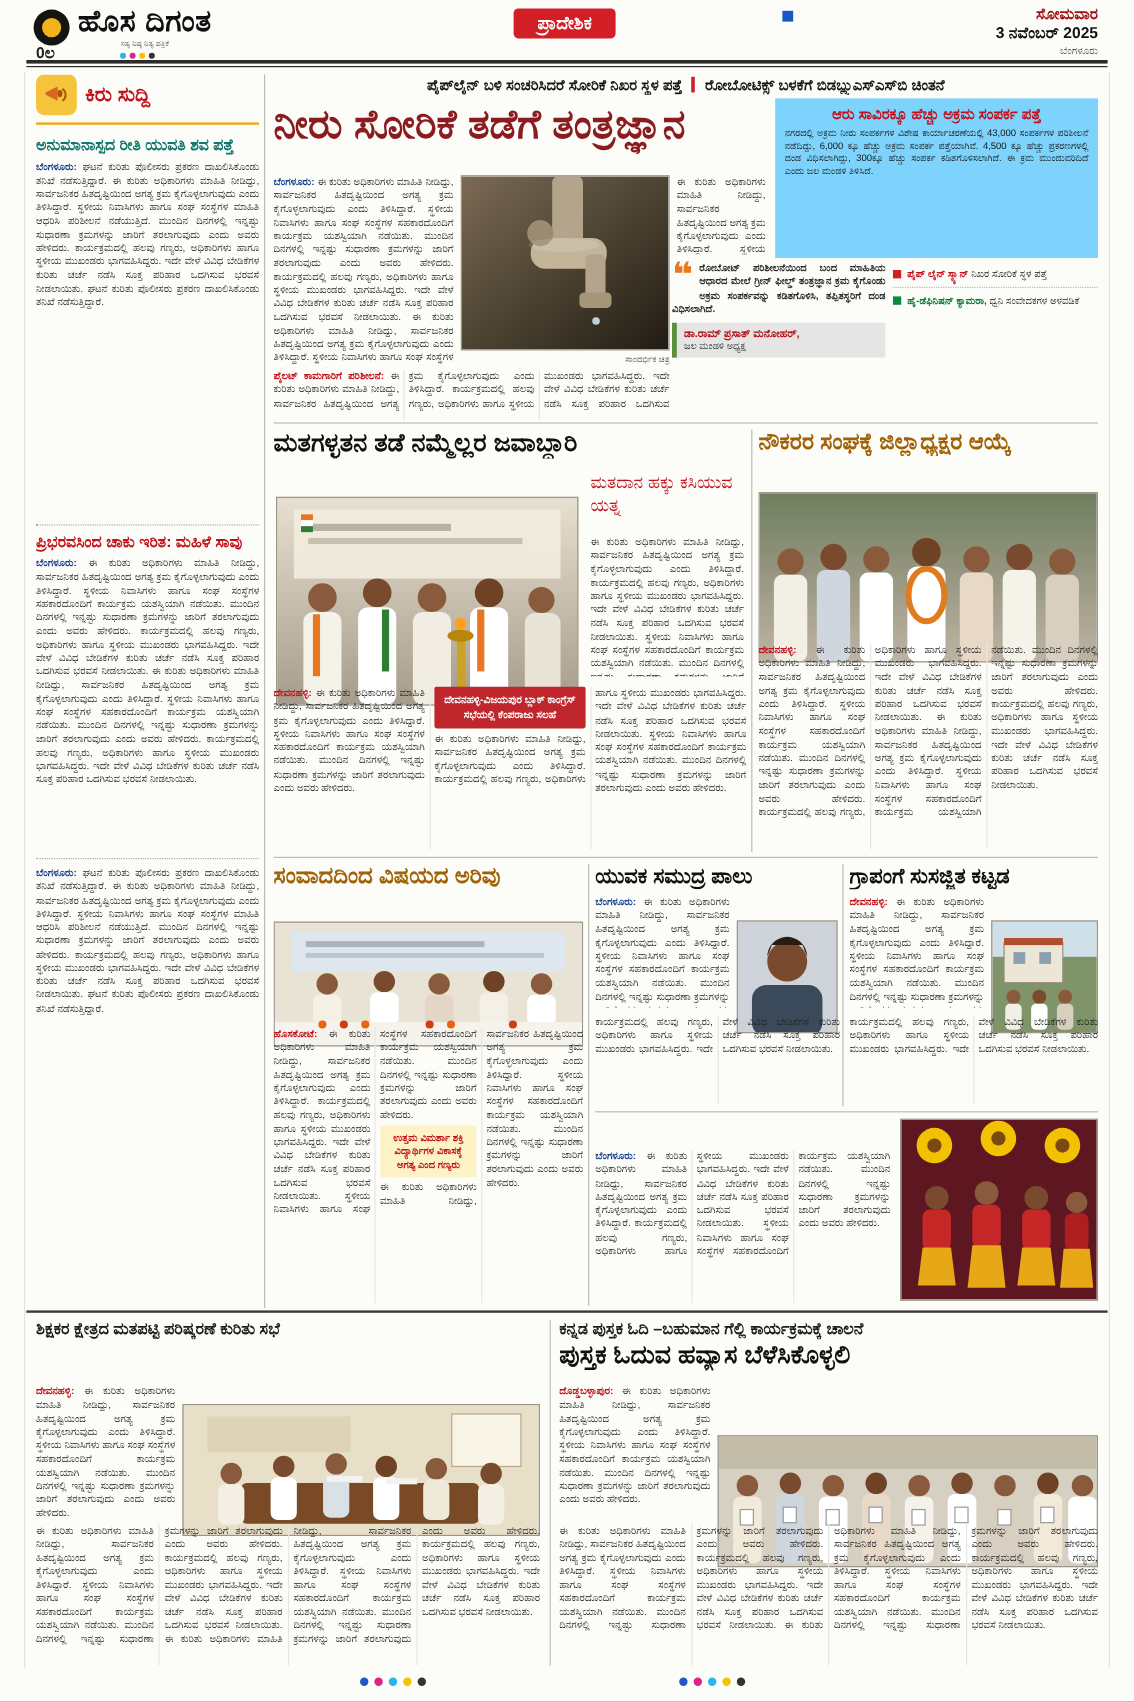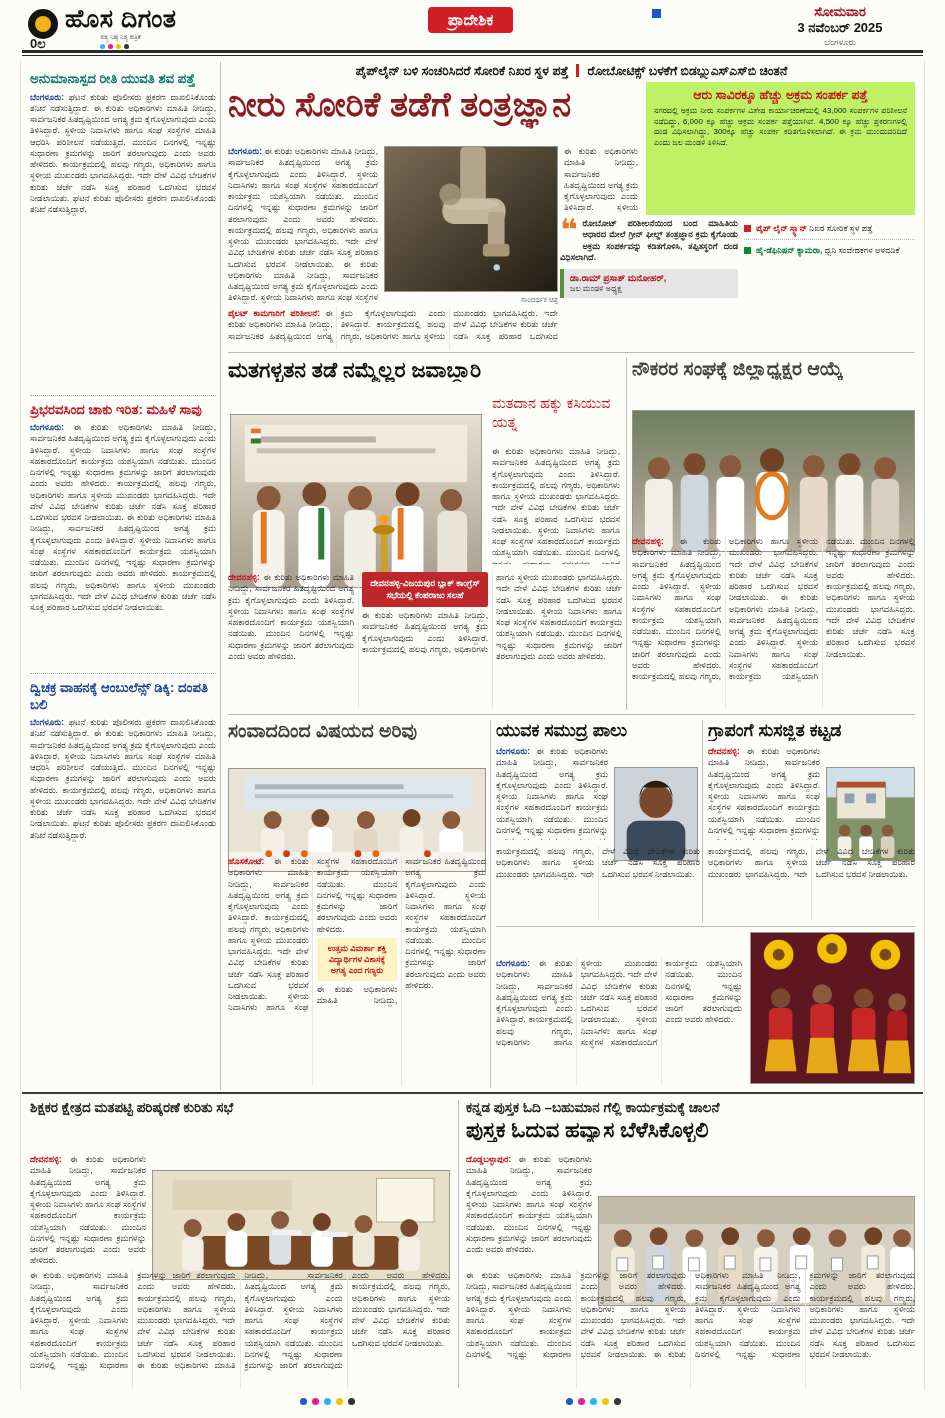--- a/index.html
+++ b/index.html
@@ -20,58 +20,58 @@
   .cap{font-size:7.2px;color:#555;text-align:right}
   
   .logo-wrap{display:flex;align-items:center;gap:7px}
   .logo-icon{width:30px;height:30px;border-radius:50%;background:#141414;position:relative;flex:0 0 auto}
   .logo-icon::after{content:"";position:absolute;left:7px;top:7px;width:16px;height:16px;border-radius:50%;background:#f2b21a}
   .logo-title{font-size:25px;font-weight:bold;color:#101010;letter-spacing:.5px;line-height:1}
   .logo-tagline{font-size:6.5px;color:#555;text-align:center;margin-top:2px}
   .edition-mark{font-size:13px;font-weight:bold;color:#222}
   .section-badge{background:#d21f26;color:#fff;font-weight:bold;font-size:15px;padding:4px 20px;border-radius:4px}
   .sq{width:9px;height:9px;background:#1a57c6}
-  .dateblock{width:150px;text-align:center;line-height:1.25}
+  .dateblock{width:150px;text-align:right;line-height:1.25}
   .date-day{color:#a01015;font-weight:bold;font-size:13px}
   .date-full{font-weight:bold;font-size:13px;color:#111}
   .date-city{font-size:8.5px;color:#555}
   .rule1{position:absolute;background:#2b2b2b;height:2.5px}
   .rule2{position:absolute;background:#2b2b2b;height:1px}
   
   .sidebar{overflow:hidden}
   .sb-head{display:flex;align-items:center;gap:7px;border-bottom:2px solid #f0a818;padding-bottom:6px}
   .sb-ic{width:34px;height:34px;border-radius:7px;background:#f5c43b;flex:0 0 auto;display:flex;align-items:center;justify-content:center}
   .sb-title{font-size:17px;font-weight:bold;color:#c1121c}
   .sb-art{margin-top:7px;padding-top:6px;border-top:1px dotted #a8a8a2}
   .sb-art.first{border-top:none;padding-top:2px}
   .sb-h{font-size:13.2px;font-weight:bold;line-height:1.25;margin-bottom:4px;color:#0f766e}
   .sb-h.red{color:#c1121c}.sb-h.blue{color:#16418c}
   
   .kicker{display:flex;align-items:center;justify-content:center;gap:8px;font-size:12.4px;font-weight:bold;color:#141414;white-space:nowrap;overflow:hidden}
   .kbar{width:3px;height:13px;background:#d21f26;flex:0 0 auto}
   .lead-h1{font-size:34px;font-weight:bold;color:#8a1b1e;white-space:nowrap;overflow:hidden;line-height:1.35}
-  .hlbox{background:#bef264;padding:6px 8px;overflow:hidden}
+  .hlbox{background:#7dd3fc;padding:6px 8px;overflow:hidden}
   .hlbox .t{color:#c1121c;font-weight:bold;font-size:12.5px;text-align:center;margin-bottom:3px}
   .hlbox .b{font-size:7.9px;line-height:1.35;text-align:justify}
   .quote-block{overflow:hidden}
   .qmark{float:left;font-size:30px;line-height:.8;color:#e87722;margin-right:5px;font-weight:bold}
   .qtext{font-size:8.3px;font-weight:bold;line-height:1.38;color:#2c2c2c;text-align:justify}
   .qattr{margin-top:5px;background:#e5e5e5;border-left:4px solid #5a8f3c;padding:4px 6px}
   .qname{color:#b01116;font-weight:bold;font-size:9px}
   .qrole{font-size:8px;color:#222}
   .points{overflow:hidden}
   .pt{font-size:8.3px;line-height:1.3;padding:5px 2px 5px 0;border-bottom:1px dotted #b9b9b2;display:flex;gap:5px;text-align:justify}
   .pt:last-child{border-bottom:none}
   .pb{width:7px;height:7px;margin-top:2px;flex:0 0 auto}
   .pb1{background:#d21f26}.pb2{background:#1a57c6}.pb3{background:#0a8a3c}
   .pl1{color:#c1121c;font-weight:bold}.pl2{color:#16418c;font-weight:bold}.pl3{color:#0a7a36;font-weight:bold}
   
   .art{position:absolute;overflow:hidden}
   .h2a{font-size:21px;font-weight:bold;color:#101010;white-space:nowrap;overflow:hidden}
-  .h2b{font-size:19px;font-weight:bold;color:#404040;white-space:nowrap;overflow:hidden}
+  .h2b{font-size:19px;font-weight:bold;color:#a16207;white-space:nowrap;overflow:hidden}
   .h2c{font-size:17.5px;font-weight:bold;color:#101010;white-space:nowrap;overflow:hidden}
   .subhead-red{font-size:14.5px;font-weight:normal;color:#c1121c;line-height:1.3}
   .redbox{background:#c0272d;color:#fff;font-weight:bold;font-size:8.6px;line-height:1.35;padding:6px;margin:3px 0;break-inside:avoid;text-align:center;border-radius:2px}
   .ylwbox{background:#fdf3c6;color:#c1121c;font-weight:bold;font-size:8.2px;line-height:1.35;padding:5px;margin:3px 0;break-inside:avoid;text-align:center}
   .kick2{font-size:13.5px;font-weight:bold;color:#1c1c1c;white-space:nowrap;overflow:hidden}
   .h2d{font-size:21px;font-weight:bold;color:#101010;margin-top:2px;white-space:nowrap;overflow:hidden}
   .dots{display:flex;gap:5px}
   .dot{width:7px;height:7px;border-radius:50%}
   .d-blue{background:#2456c4}.d-mag{background:#e0218a}.d-cyan{background:#27b7ea}.d-yel{background:#f5c400}.d-blk{background:#333}
   .mini-dots{display:flex;gap:3px}
@@ -103,39 +103,48 @@
     <div class="date-full">3 ನವೆಂಬರ್ 2025</div>
     <div class="date-city">ಬೆಂಗಳೂರು</div>
   </div>
   <div class="rule1" style="left:22px;top:50px;width:901px"></div>
   <div class="rule2" style="left:22px;top:55px;width:901px"></div>
 
   <div class="vline" style="left:20px;top:60px;height:1330px;background:#e4e4de"></div>
   <div class="vline" style="left:924px;top:60px;height:1330px;background:#e4e4de"></div>
 
   <div class="abs sidebar" style="left:30px;top:62px;width:186px;height:1026px">
+    <div class="sb-head">
+      <span class="sb-ic">
+        <svg width="24" height="24" viewBox="0 0 24 24">
+          <polygon points="3,10 13,5 13,17 3,12" fill="#d2691e"></polygon>
+          <rect x="13" y="8" width="4" height="6" rx="2" fill="#b0500f"></rect>
+          <path d="M17 7 a6 6 0 0 1 0 10" stroke="#b0500f" stroke-width="1.6" fill="none"></path>
+        </svg>
+      </span>
+      <span class="sb-title">ಕಿರು ಸುದ್ದಿ</span>
+    </div>
 
     <div class="sb-art first">
       <div class="sb-h">ಅನುಮಾನಾಸ್ಪದ ರೀತಿ ಯುವತಿ ಶವ ಪತ್ತೆ</div>
       <div class="bt" style="height:296px">
         <span class="dlb">ಬೆಂಗಳೂರು:</span>
         <span>ಘಟನೆ ಕುರಿತು ಪೊಲೀಸರು ಪ್ರಕರಣ ದಾಖಲಿಸಿಕೊಂಡು ತನಿಖೆ ನಡೆಸುತ್ತಿದ್ದಾರೆ. ಈ ಕುರಿತು ಅಧಿಕಾರಿಗಳು ಮಾಹಿತಿ ನೀಡಿದ್ದು, ಸಾರ್ವಜನಿಕರ ಹಿತದೃಷ್ಟಿಯಿಂದ ಅಗತ್ಯ ಕ್ರಮ ಕೈಗೊಳ್ಳಲಾಗುವುದು ಎಂದು ತಿಳಿಸಿದ್ದಾರೆ. ಸ್ಥಳೀಯ ನಿವಾಸಿಗಳು ಹಾಗೂ ಸಂಘ ಸಂಸ್ಥೆಗಳ ಮಾಹಿತಿ ಆಧರಿಸಿ ಪರಿಶೀಲನೆ ನಡೆಯುತ್ತಿದೆ. ಮುಂದಿನ ದಿನಗಳಲ್ಲಿ ಇನ್ನಷ್ಟು ಸುಧಾರಣಾ ಕ್ರಮಗಳನ್ನು ಜಾರಿಗೆ ತರಲಾಗುವುದು ಎಂದು ಅವರು ಹೇಳಿದರು. ಕಾರ್ಯಕ್ರಮದಲ್ಲಿ ಹಲವು ಗಣ್ಯರು, ಅಧಿಕಾರಿಗಳು ಹಾಗೂ ಸ್ಥಳೀಯ ಮುಖಂಡರು ಭಾಗವಹಿಸಿದ್ದರು. ಇದೇ ವೇಳೆ ವಿವಿಧ ಬೇಡಿಕೆಗಳ ಕುರಿತು ಚರ್ಚೆ ನಡೆಸಿ ಸೂಕ್ತ ಪರಿಹಾರ ಒದಗಿಸುವ ಭರವಸೆ ನೀಡಲಾಯಿತು. ಘಟನೆ ಕುರಿತು ಪೊಲೀಸರು ಪ್ರಕರಣ ದಾಖಲಿಸಿಕೊಂಡು ತನಿಖೆ ನಡೆಸುತ್ತಿದ್ದಾರೆ.</span>
       </div>
     </div>
 
     <div class="sb-art">
       <div class="sb-h red">ಪ್ರಿಭರವಸಿಂದ ಚಾಕು ಇರಿತ: ಮಹಿಳೆ ಸಾವು</div>
       <div class="bt" style="height:244px">
         <span class="dlb">ಬೆಂಗಳೂರು:</span>
         <span>ಈ ಕುರಿತು ಅಧಿಕಾರಿಗಳು ಮಾಹಿತಿ ನೀಡಿದ್ದು, ಸಾರ್ವಜನಿಕರ ಹಿತದೃಷ್ಟಿಯಿಂದ ಅಗತ್ಯ ಕ್ರಮ ಕೈಗೊಳ್ಳಲಾಗುವುದು ಎಂದು ತಿಳಿಸಿದ್ದಾರೆ. ಸ್ಥಳೀಯ ನಿವಾಸಿಗಳು ಹಾಗೂ ಸಂಘ ಸಂಸ್ಥೆಗಳ ಸಹಕಾರದೊಂದಿಗೆ ಕಾರ್ಯಕ್ರಮ ಯಶಸ್ವಿಯಾಗಿ ನಡೆಯಿತು. ಮುಂದಿನ ದಿನಗಳಲ್ಲಿ ಇನ್ನಷ್ಟು ಸುಧಾರಣಾ ಕ್ರಮಗಳನ್ನು ಜಾರಿಗೆ ತರಲಾಗುವುದು ಎಂದು ಅವರು ಹೇಳಿದರು. ಕಾರ್ಯಕ್ರಮದಲ್ಲಿ ಹಲವು ಗಣ್ಯರು, ಅಧಿಕಾರಿಗಳು ಹಾಗೂ ಸ್ಥಳೀಯ ಮುಖಂಡರು ಭಾಗವಹಿಸಿದ್ದರು. ಇದೇ ವೇಳೆ ವಿವಿಧ ಬೇಡಿಕೆಗಳ ಕುರಿತು ಚರ್ಚೆ ನಡೆಸಿ ಸೂಕ್ತ ಪರಿಹಾರ ಒದಗಿಸುವ ಭರವಸೆ ನೀಡಲಾಯಿತು. ಈ ಕುರಿತು ಅಧಿಕಾರಿಗಳು ಮಾಹಿತಿ ನೀಡಿದ್ದು, ಸಾರ್ವಜನಿಕರ ಹಿತದೃಷ್ಟಿಯಿಂದ ಅಗತ್ಯ ಕ್ರಮ ಕೈಗೊಳ್ಳಲಾಗುವುದು ಎಂದು ತಿಳಿಸಿದ್ದಾರೆ. ಸ್ಥಳೀಯ ನಿವಾಸಿಗಳು ಹಾಗೂ ಸಂಘ ಸಂಸ್ಥೆಗಳ ಸಹಕಾರದೊಂದಿಗೆ ಕಾರ್ಯಕ್ರಮ ಯಶಸ್ವಿಯಾಗಿ ನಡೆಯಿತು. ಮುಂದಿನ ದಿನಗಳಲ್ಲಿ ಇನ್ನಷ್ಟು ಸುಧಾರಣಾ ಕ್ರಮಗಳನ್ನು ಜಾರಿಗೆ ತರಲಾಗುವುದು ಎಂದು ಅವರು ಹೇಳಿದರು. ಕಾರ್ಯಕ್ರಮದಲ್ಲಿ ಹಲವು ಗಣ್ಯರು, ಅಧಿಕಾರಿಗಳು ಹಾಗೂ ಸ್ಥಳೀಯ ಮುಖಂಡರು ಭಾಗವಹಿಸಿದ್ದರು. ಇದೇ ವೇಳೆ ವಿವಿಧ ಬೇಡಿಕೆಗಳ ಕುರಿತು ಚರ್ಚೆ ನಡೆಸಿ ಸೂಕ್ತ ಪರಿಹಾರ ಒದಗಿಸುವ ಭರವಸೆ ನೀಡಲಾಯಿತು.</span>
       </div>
     </div>
 
     <div class="sb-art">
-      <div class="sb-h blue">ದ್ವಿಚಕ್ರ ವಾಹನಕ್ಕೆ ಆಂಬುಲೆನ್ಸ್ ಡಿಕ್ಕಿ: ದಂಪತಿ ಬಲಿ</div>
       <div class="bt" style="height:252px">
         <span class="dlb">ಬೆಂಗಳೂರು:</span>
         <span>ಘಟನೆ ಕುರಿತು ಪೊಲೀಸರು ಪ್ರಕರಣ ದಾಖಲಿಸಿಕೊಂಡು ತನಿಖೆ ನಡೆಸುತ್ತಿದ್ದಾರೆ. ಈ ಕುರಿತು ಅಧಿಕಾರಿಗಳು ಮಾಹಿತಿ ನೀಡಿದ್ದು, ಸಾರ್ವಜನಿಕರ ಹಿತದೃಷ್ಟಿಯಿಂದ ಅಗತ್ಯ ಕ್ರಮ ಕೈಗೊಳ್ಳಲಾಗುವುದು ಎಂದು ತಿಳಿಸಿದ್ದಾರೆ. ಸ್ಥಳೀಯ ನಿವಾಸಿಗಳು ಹಾಗೂ ಸಂಘ ಸಂಸ್ಥೆಗಳ ಮಾಹಿತಿ ಆಧರಿಸಿ ಪರಿಶೀಲನೆ ನಡೆಯುತ್ತಿದೆ. ಮುಂದಿನ ದಿನಗಳಲ್ಲಿ ಇನ್ನಷ್ಟು ಸುಧಾರಣಾ ಕ್ರಮಗಳನ್ನು ಜಾರಿಗೆ ತರಲಾಗುವುದು ಎಂದು ಅವರು ಹೇಳಿದರು. ಕಾರ್ಯಕ್ರಮದಲ್ಲಿ ಹಲವು ಗಣ್ಯರು, ಅಧಿಕಾರಿಗಳು ಹಾಗೂ ಸ್ಥಳೀಯ ಮುಖಂಡರು ಭಾಗವಹಿಸಿದ್ದರು. ಇದೇ ವೇಳೆ ವಿವಿಧ ಬೇಡಿಕೆಗಳ ಕುರಿತು ಚರ್ಚೆ ನಡೆಸಿ ಸೂಕ್ತ ಪರಿಹಾರ ಒದಗಿಸುವ ಭರವಸೆ ನೀಡಲಾಯಿತು. ಘಟನೆ ಕುರಿತು ಪೊಲೀಸರು ಪ್ರಕರಣ ದಾಖಲಿಸಿಕೊಂಡು ತನಿಖೆ ನಡೆಸುತ್ತಿದ್ದಾರೆ.</span>
       </div>
     </div>
   </div>
   <div class="vline" style="left:220px;top:62px;height:1028px"></div>
 
   <div class="abs kicker" style="left:228px;top:62px;width:687px;height:17px">
     <span>ಪೈಪ್‌ಲೈನ್ ಬಳಿ ಸಂಚರಿಸಿದರೆ ಸೋರಿಕೆ ನಿಖರ ಸ್ಥಳ ಪತ್ತೆ</span>

